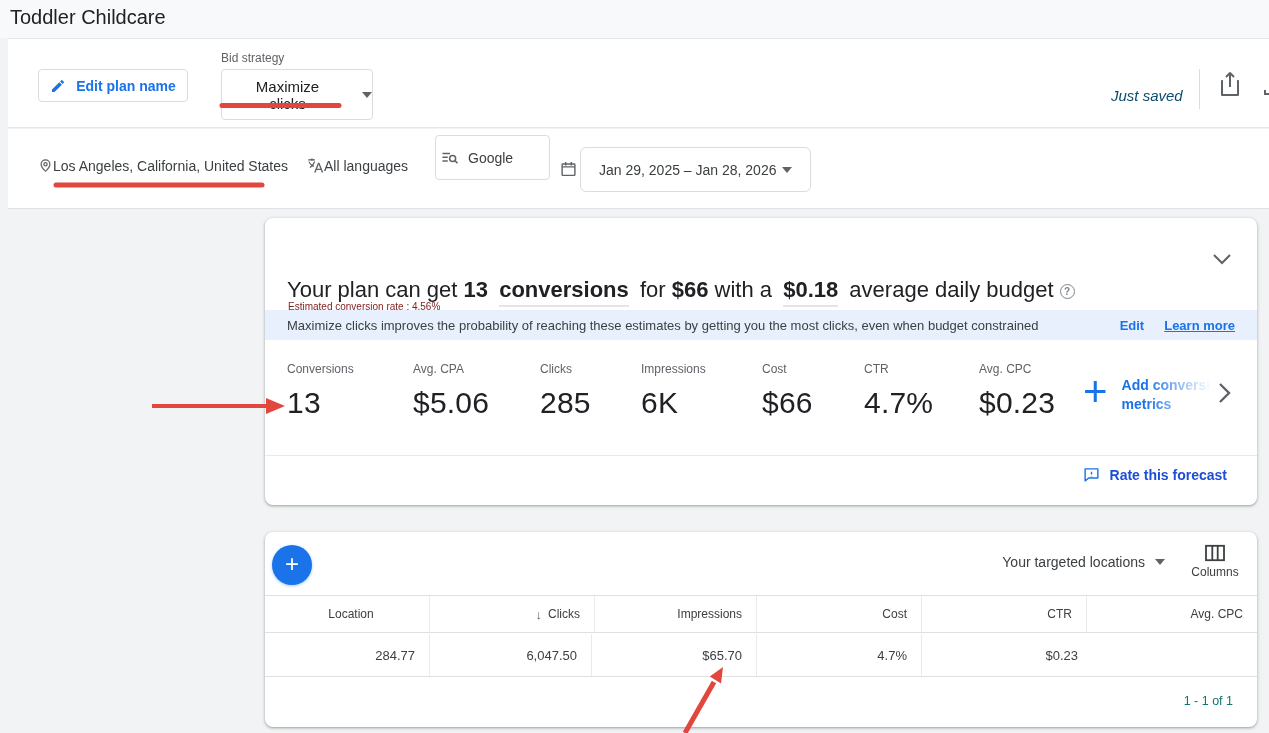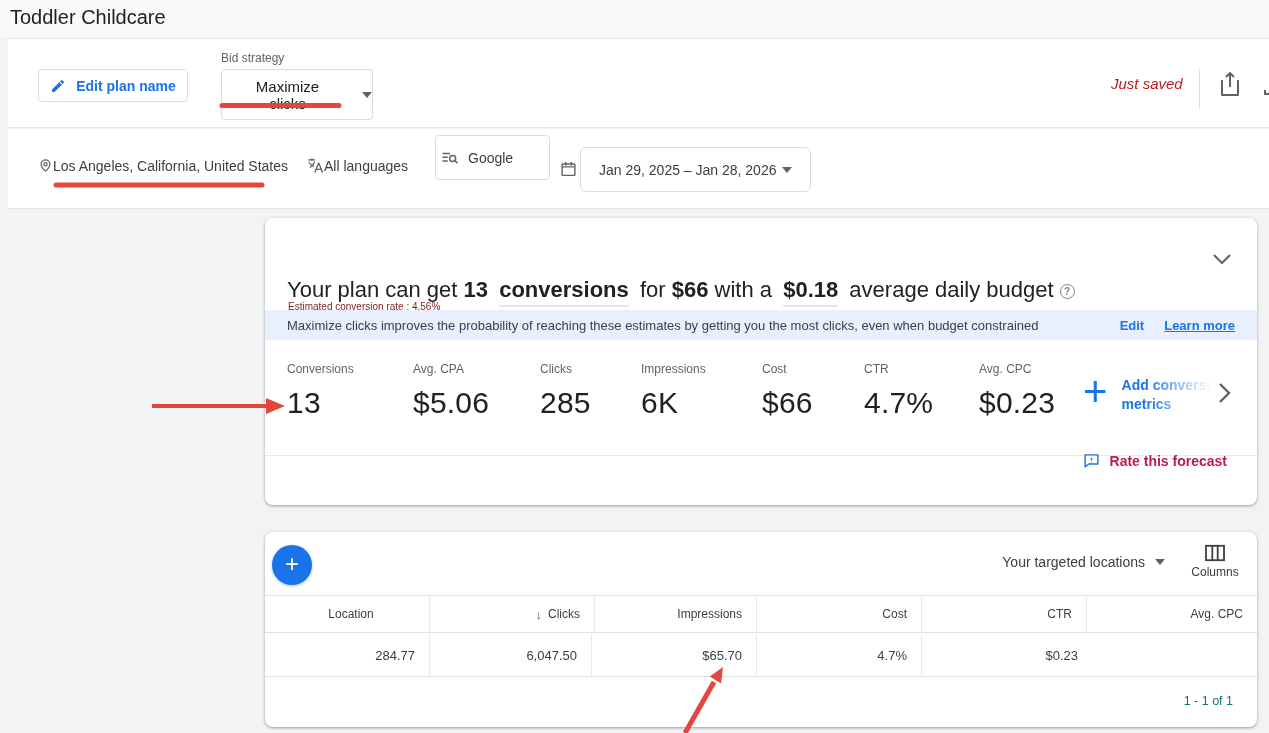--- a/index.html
+++ b/index.html
@@ -19,21 +19,21 @@
     border-bottom:1px solid #dfe1e5; }
 
   .btn-outline {
     position:absolute; display:flex; align-items:center; justify-content:center; gap:10px;
     border:1px solid #dadce0; border-radius:4px; background:#fff; cursor:pointer;
   }
   .edit-plan { left:30px; top:30px; width:150px; height:33px; color:#1a73e8; font-size:14px; font-weight:600; }
   .bid-strategy-label { position:absolute; left:213px; top:12px; font-size:12px; color:#5f6368; }
   .bid-strategy-box { left:213px; top:30px; width:152px; height:51px; font-size:15px; color:#202124; justify-content:flex-start; padding-left:20px; gap:29px; }
   .caret { width:0; height:0; border-left:5px solid transparent; border-right:5px solid transparent; border-top:6px solid #5f6368; display:inline-block; }
-  .just-saved { position:absolute; left:1103px; top:36px; font-size:15px; font-style:italic; color:#b91c1c; }
+  .just-saved { position:absolute; left:1103px; top:48px; font-size:15px; font-style:italic; color:#0c4a6e; }
   .v-divider { position:absolute; left:1191px; top:30px; width:1px; height:40px; background:#dadce0; }
   .icon-btn { position:absolute; background:none; border:none; cursor:pointer; }
 
   
   .filter-item { position:absolute; display:flex; align-items:center; gap:0; font-size:14px; color:#3c4043; }
   .f-box { position:absolute; display:flex; align-items:center; border:1px solid #dadce0; background:#fff; cursor:pointer; }
 
   
   .card { position:absolute; left:265px; width:992px; background:#fff; border-radius:8px;
     box-shadow:0 1px 2px rgba(60,64,67,.3), 0 1px 3px 1px rgba(60,64,67,.15); }
@@ -60,22 +60,22 @@
   .m0{left:22px} .m1{left:148px} .m2{left:275px} .m3{left:376px} .m4{left:497px} .m5{left:599px} .m6{left:714px}
 
   .add-metrics { position:absolute; left:818px; top:156px; display:flex; align-items:flex-start; gap:14px; cursor:pointer; }
   .add-plus { font-size:42px; line-height:36px; color:#1a73e8; font-weight:400; }
   .add-text { font-size:14px; font-weight:600; color:#1a73e8; line-height:19px; padding-top:2px; }
   .metrics-fade { position:absolute; left:880px; top:135px; width:92px; height:75px;
     background:linear-gradient(to right, rgba(255,255,255,0), #ffffff 72%); pointer-events:none; }
   .scroll-right { position:absolute; left:953px; top:164px; cursor:pointer; }
 
   .rate-divider { position:absolute; left:0; top:237px; width:992px; height:1px; background:#e8eaed; }
-  .rate-link { position:absolute; right:30px; top:234px; display:flex; align-items:center; gap:10px;
-    color:#be185d; font-size:14px; font-weight:600; cursor:pointer; }
+  .rate-link { position:absolute; right:30px; top:248px; display:flex; align-items:center; gap:10px;
+    color:#1d4ed8; font-size:14px; font-weight:600; cursor:pointer; }
 
   
   .fab { position:absolute; left:7px; top:13px; width:40px; height:40px; border-radius:50%; background:#1a73e8;
     color:#fff; font-size:24px; border:none; cursor:pointer; box-shadow:0 1px 3px rgba(26,115,232,.4);
     display:flex; align-items:center; justify-content:center; line-height:0; padding-bottom:3px; }
   .scope-select { position:absolute; right:92px; top:22px; display:flex; align-items:center; gap:10px;
     font-size:14px; color:#3c4043; cursor:pointer; }
   .columns-ctl { position:absolute; right:14px; top:12px; width:56px; text-align:center; cursor:pointer; color:#3c4043; }
   .columns-ctl .c-label { font-size:12px; margin-top:3px; }
 

